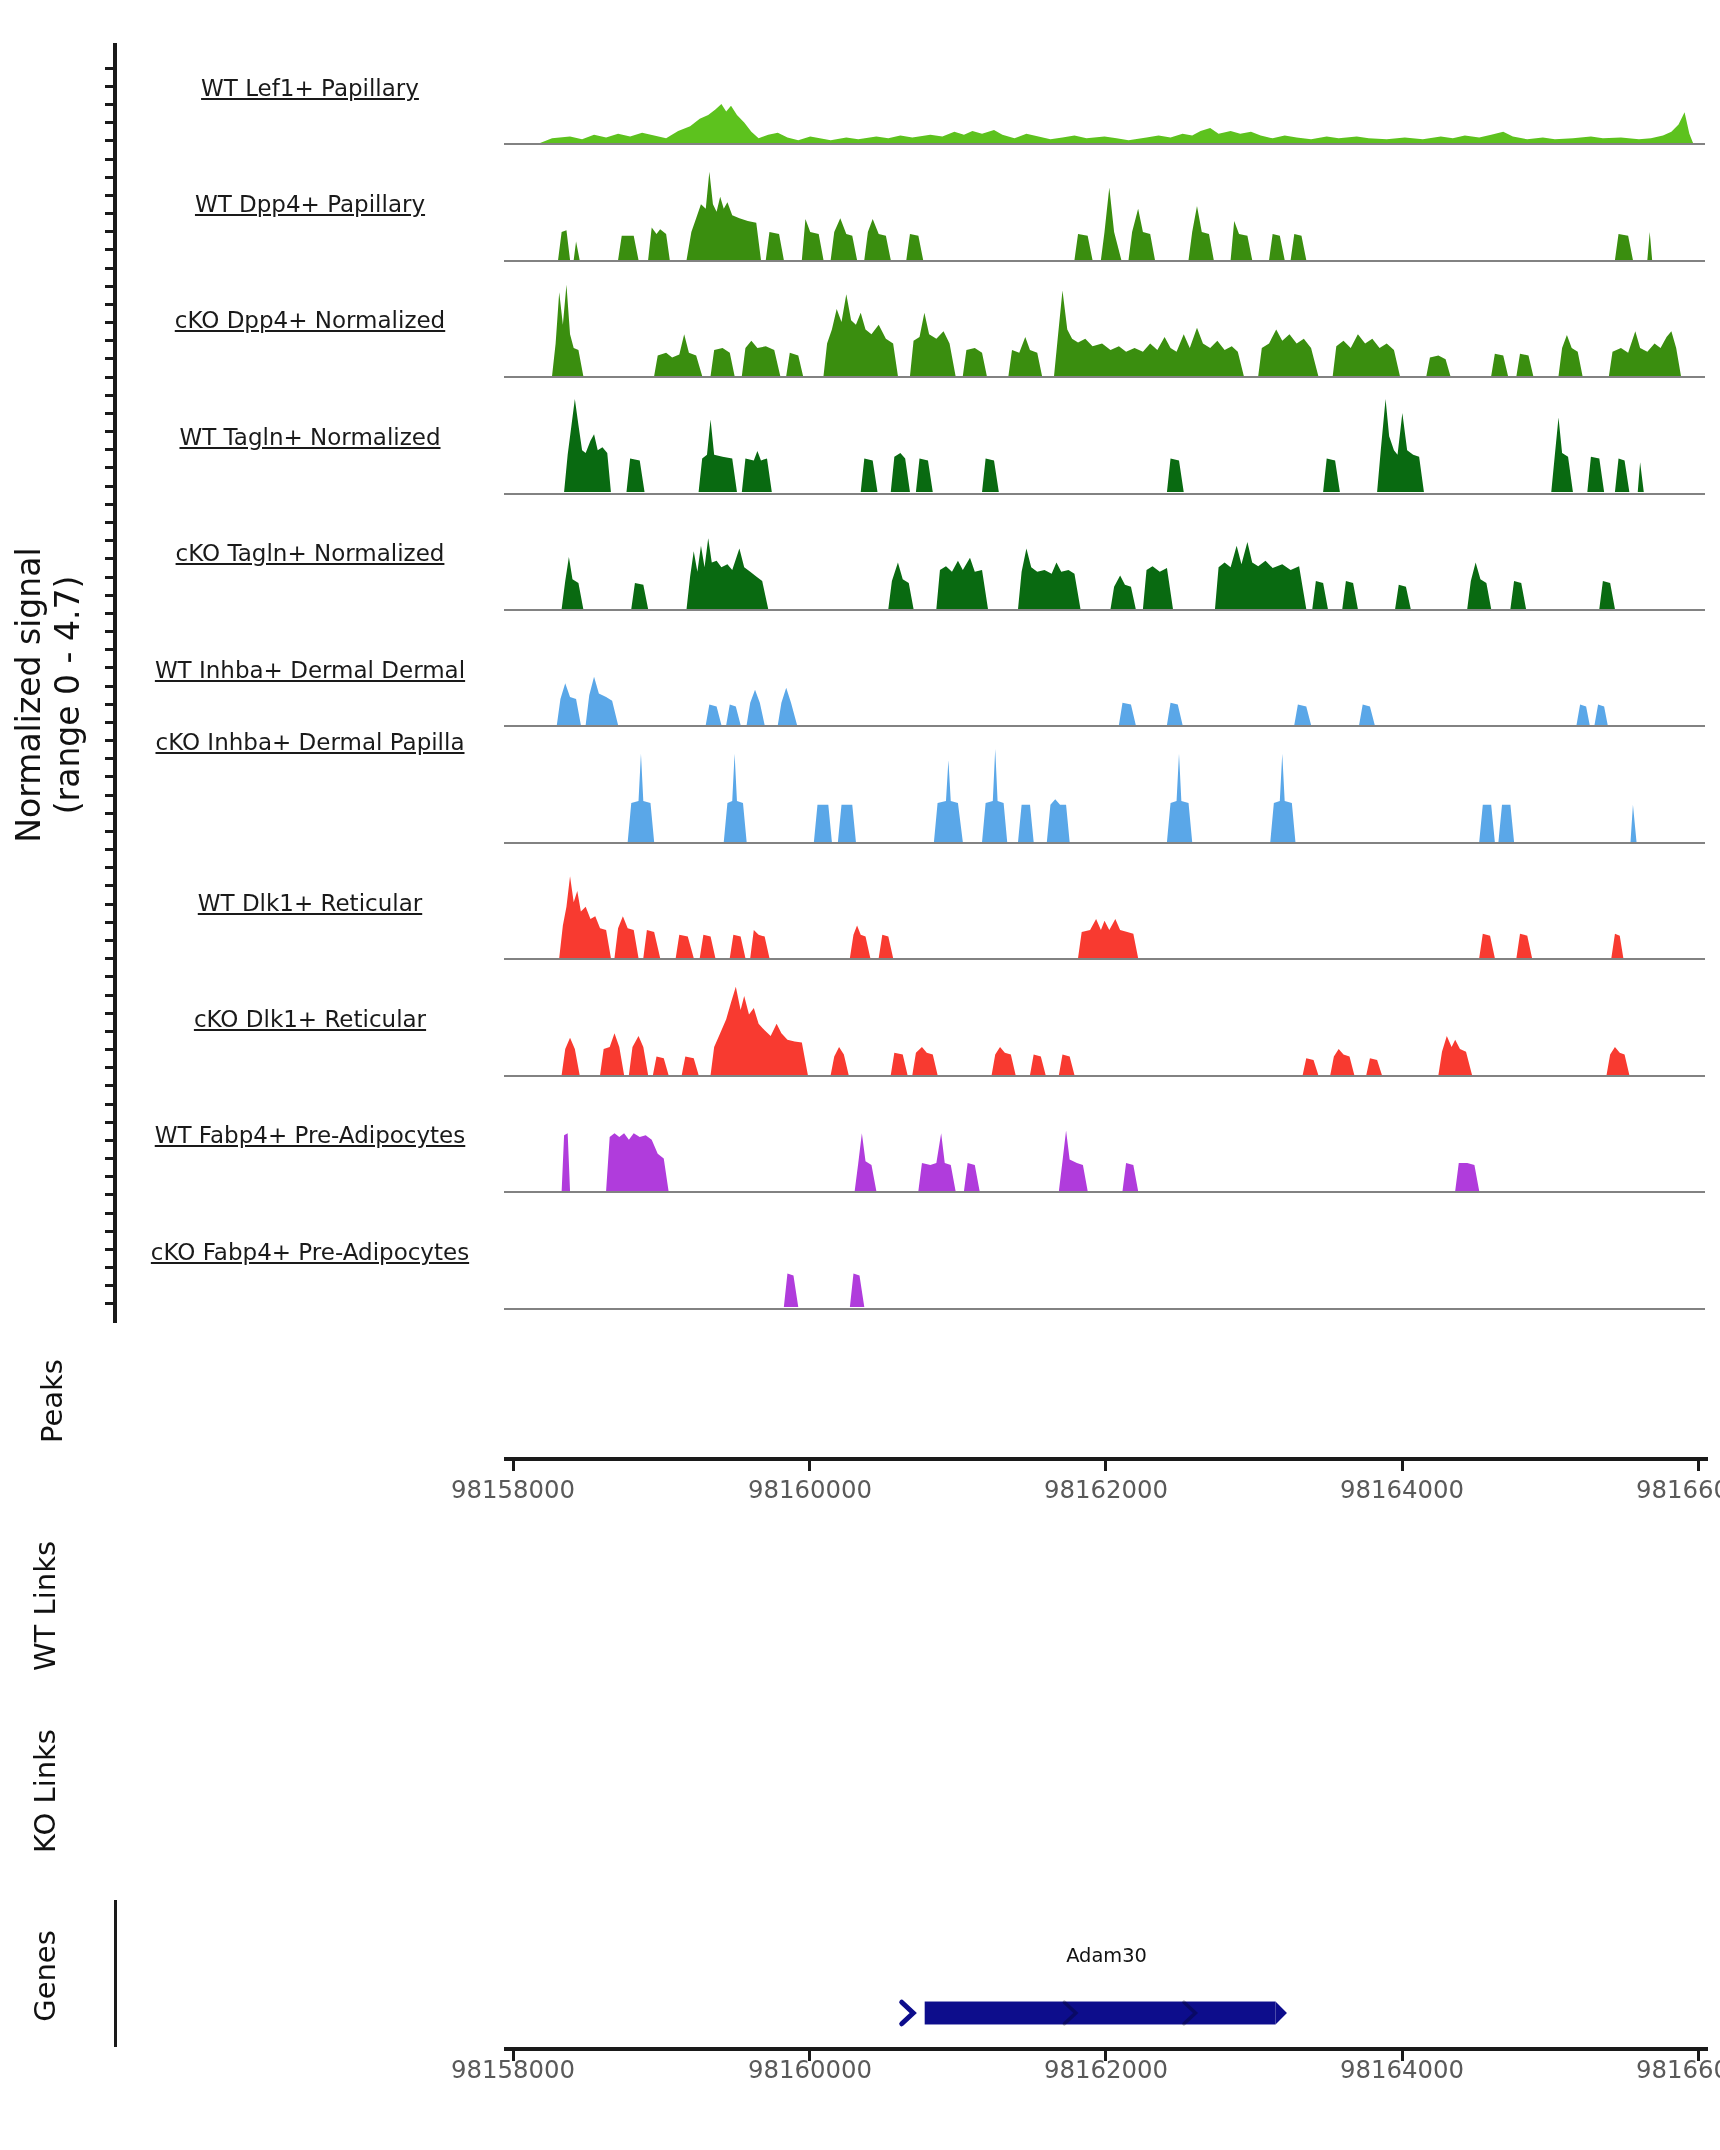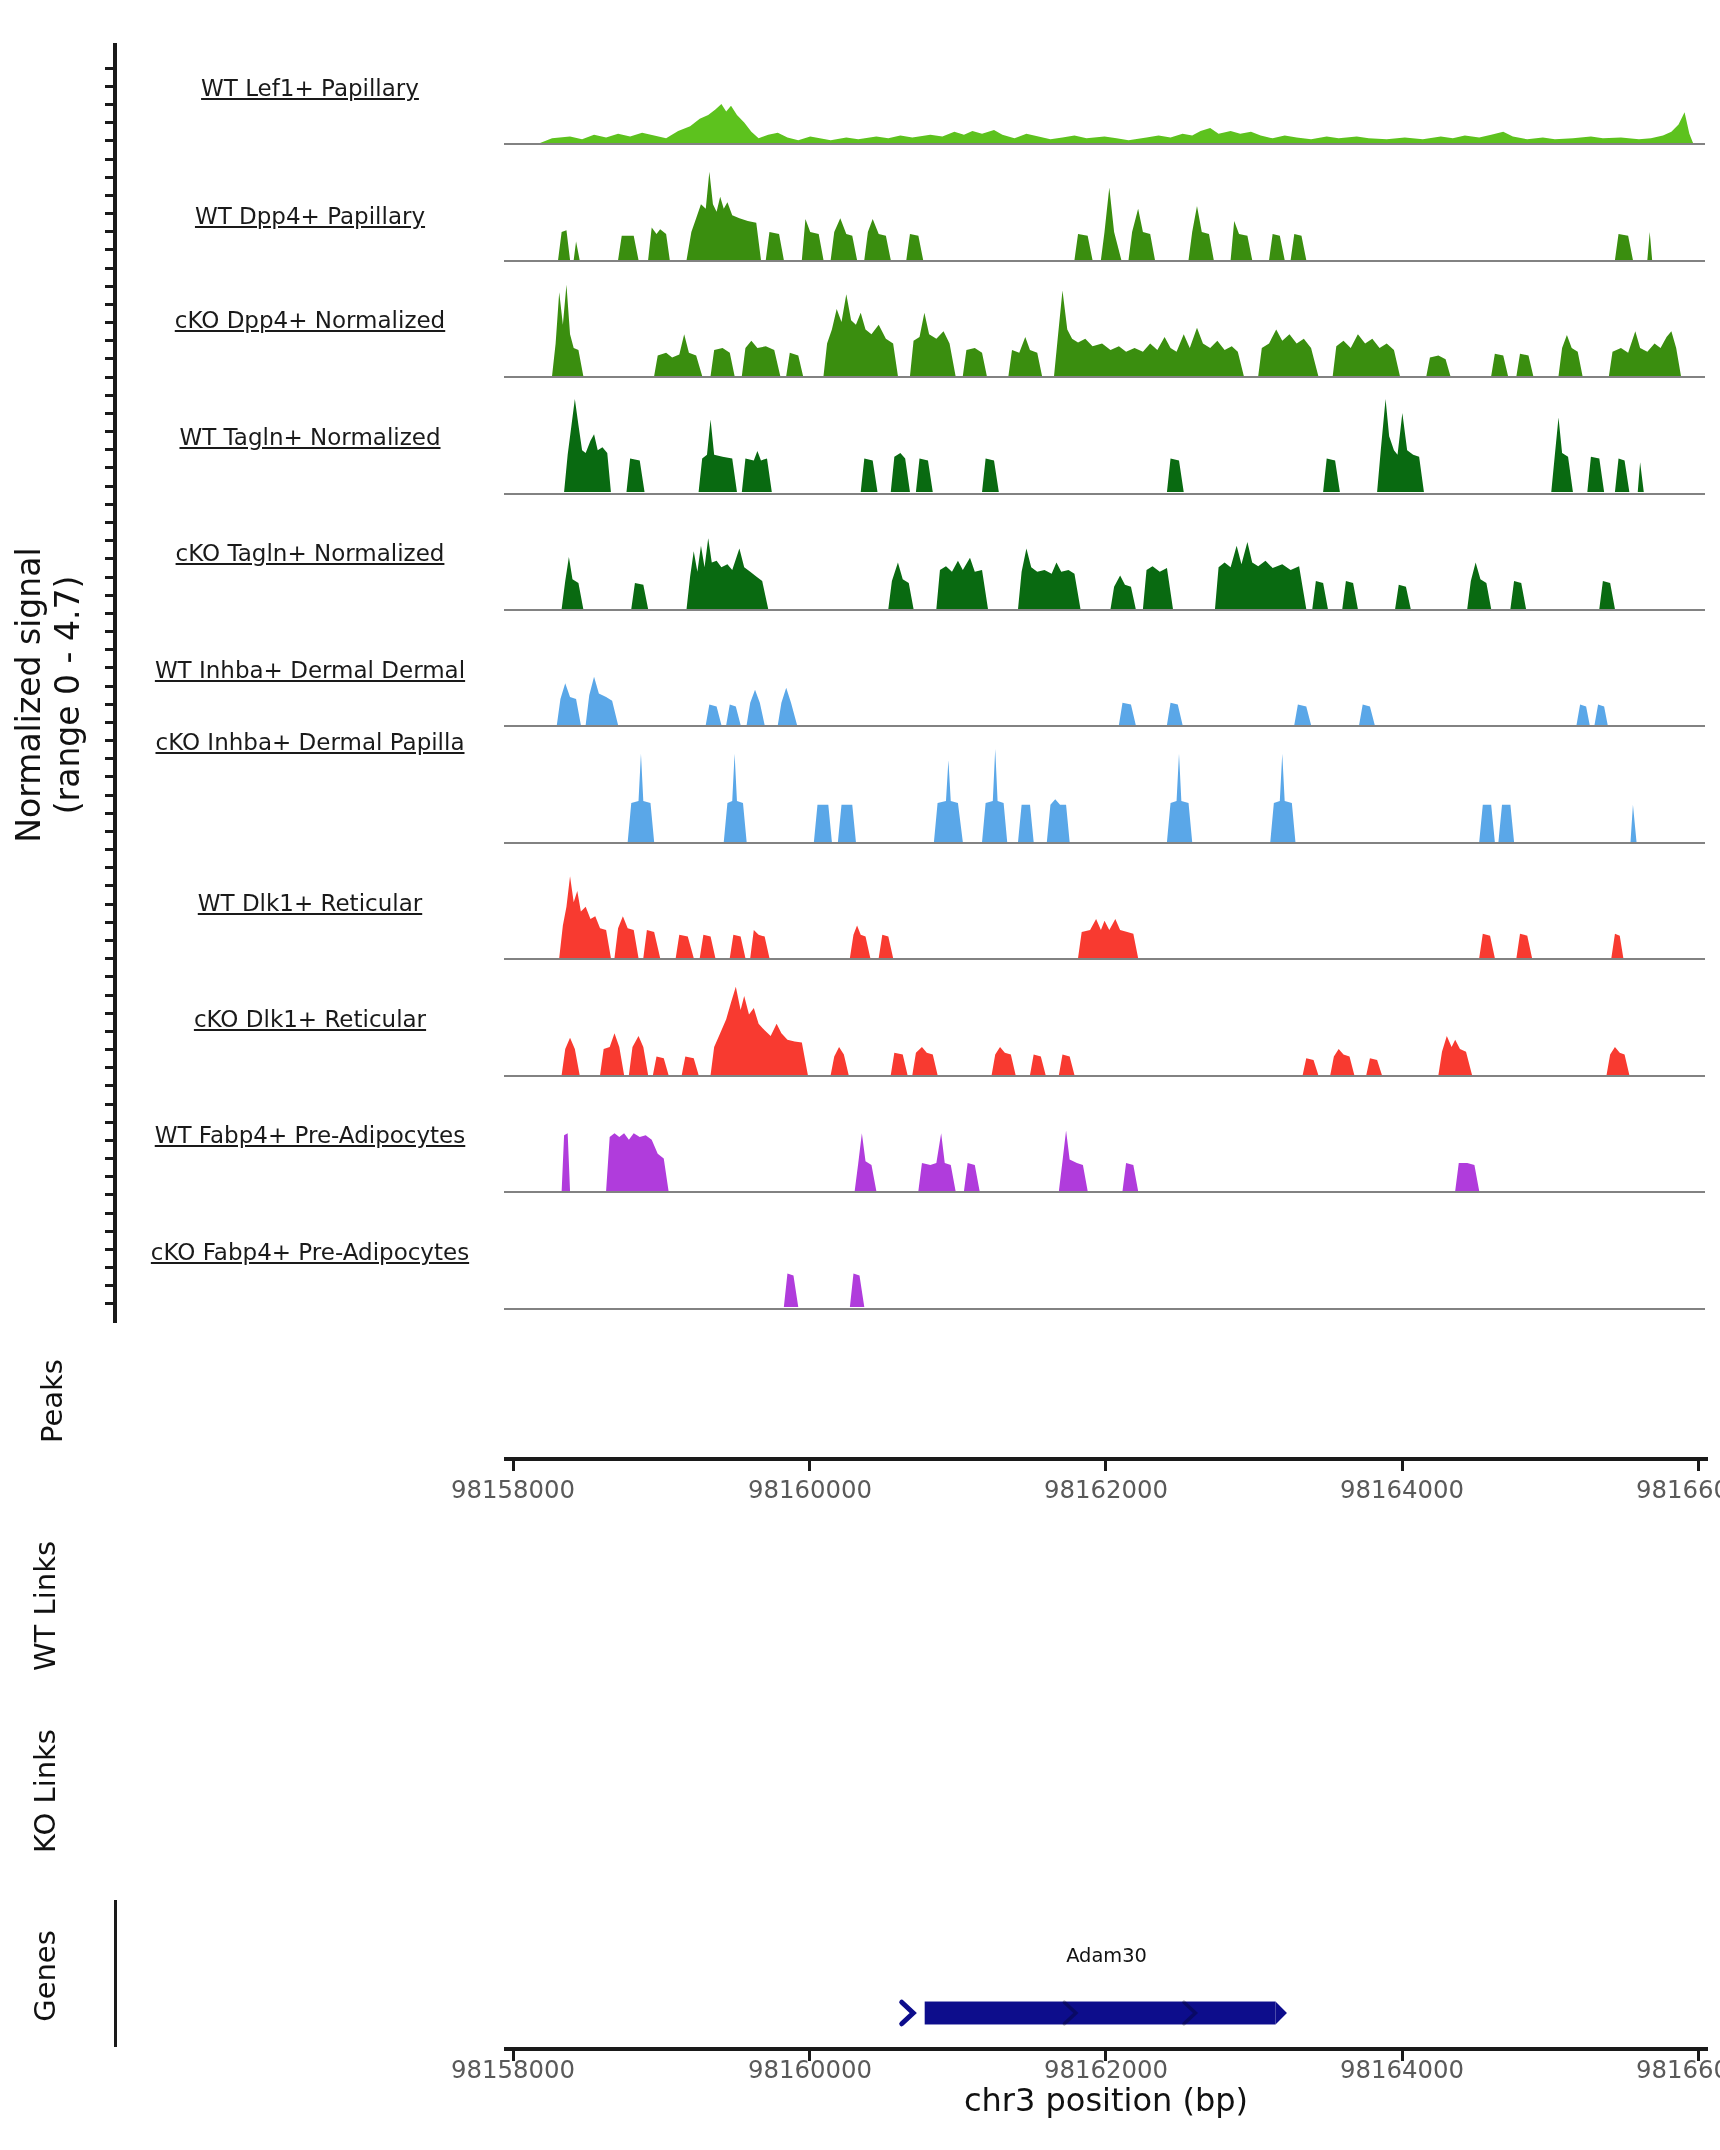--- a/index.html
+++ b/index.html
@@ -107,21 +107,21 @@
     <div>Normalized signal</div>
     <div>(range 0 - 4.7)</div>
   </div>
 
   <div id="tracks">
       <div class="track-label" style="top: 75px;">WT Lef1+ Papillary</div>
       <svg class="track-svg" viewBox="0 0 1675 130" preserveAspectRatio="none" style="top: 50px;">
         <polygon points="50.3,130.0 67.0,123.5 92.1,120.9 108.9,124.8 125.6,118.3 142.4,122.2 159.1,117.0 175.9,120.9 192.6,115.7 209.4,119.6 226.1,123.5 242.9,113.1 259.6,106.6 273.0,96.2 284.8,91.0 294.8,83.2 303.2,75.4 309.9,85.8 316.6,78.0 324.9,91.0 335.0,101.4 345.0,114.4 355.1,123.5 368.5,118.3 381.9,115.7 395.3,122.2 410.4,126.1 427.1,120.9 440.5,123.5 455.6,126.1 477.4,122.2 494.1,124.8 519.3,120.9 536.0,123.5 552.8,119.6 569.5,122.2 594.6,118.3 611.4,120.9 628.1,114.4 641.5,118.3 653.3,113.1 666.7,117.0 683.4,111.8 695.1,118.3 711.9,123.5 728.6,117.0 745.4,120.9 762.1,124.8 778.9,122.2 795.6,119.6 812.4,123.5 837.5,120.9 854.3,123.5 871.0,126.1 896.1,122.2 912.9,119.6 929.6,122.2 946.4,117.0 959.8,119.6 971.5,113.1 984.9,109.2 996.6,117.0 1013.4,113.1 1026.8,117.0 1041.8,114.4 1055.3,119.6 1072.0,123.5 1088.8,119.6 1105.5,122.2 1125.6,124.8 1147.4,120.9 1164.1,123.5 1189.3,120.9 1206.0,123.5 1231.1,124.8 1256.3,122.2 1281.4,124.8 1306.5,120.9 1323.3,123.5 1340.0,119.6 1360.1,122.2 1376.8,118.3 1393.6,114.4 1407.0,120.9 1427.1,124.8 1448.9,122.2 1465.6,124.8 1490.8,123.5 1515.9,120.9 1532.6,123.5 1557.8,122.2 1582.9,124.8 1599.6,123.5 1616.4,119.6 1628.1,114.4 1638.1,104.0 1646.5,87.1 1653.2,117.0 1658.3,130.0" fill="#5dc21e"></polygon>
       </svg>
       <div class="baseline" style="top: 143px;"></div>
-      <div class="track-label" style="top: 203px;">WT Dpp4+ Papillary</div>
+      <div class="track-label" style="top: 191px;">WT Dpp4+ Papillary</div>
       <svg class="track-svg" viewBox="0 0 1675 130" preserveAspectRatio="none" style="top: 167px;">
         <polygon points="75.4,130.0 80.4,91.0 87.1,88.4 92.1,130.0 97.2,130.0 100.5,104.0 105.5,130.0 159.1,130.0 164.2,96.2 180.9,96.2 187.6,130.0 201.0,130.0 206.0,84.5 212.7,93.6 217.8,87.1 226.1,93.6 231.2,130.0 254.6,130.0 261.3,91.0 268.0,71.5 274.7,52.0 281.4,58.5 286.4,6.5 291.4,52.0 296.5,62.4 301.5,41.6 306.5,58.5 311.6,49.4 318.3,67.6 328.3,71.5 340.0,75.4 351.8,78.0 358.4,130.0 365.1,130.0 370.2,91.0 383.6,93.6 390.3,130.0 415.4,130.0 420.4,72.8 427.1,91.0 438.9,93.6 445.6,130.0 455.6,130.0 460.6,91.0 469.0,71.5 477.4,93.6 485.7,96.2 492.4,130.0 502.5,130.0 507.5,91.0 514.2,72.8 522.6,93.6 532.6,96.2 539.4,130.0 561.1,130.0 566.2,93.6 577.9,96.2 584.6,130.0 795.6,130.0 800.6,93.6 814.0,96.2 820.8,130.0 832.5,130.0 837.5,91.0 844.2,28.6 850.9,91.0 861.0,130.0 871.0,130.0 876.0,91.0 884.4,58.5 891.1,91.0 901.2,93.6 907.9,130.0 954.7,130.0 959.8,91.0 966.5,54.6 973.2,91.0 983.2,93.6 989.9,130.0 1013.4,130.0 1018.4,75.4 1025.1,93.6 1036.8,96.2 1043.5,130.0 1067.0,130.0 1072.0,93.6 1082.0,96.2 1088.8,130.0 1097.1,130.0 1102.2,93.6 1112.2,96.2 1118.9,130.0 1549.4,130.0 1554.4,93.6 1567.8,96.2 1574.5,130.0 1594.6,130.0 1597.9,91.0 1601.3,130.0" fill="#3a8e0f"></polygon>
       </svg>
       <div class="baseline" style="top: 260px;"></div>
       <div class="track-label" style="top: 307px;">cKO Dpp4+ Normalized</div>
       <svg class="track-svg" viewBox="0 0 1675 130" preserveAspectRatio="none" style="top: 283px;">
         <polygon points="67.0,130.0 72.0,84.5 77.0,13.0 82.1,58.5 87.1,2.6 92.1,71.5 97.2,91.0 103.8,93.6 110.6,130.0 209.4,130.0 214.4,101.4 226.1,97.5 234.5,104.0 244.5,100.1 251.3,71.5 257.9,97.5 268.0,101.4 276.4,130.0 288.1,130.0 293.1,93.6 304.8,91.0 314.9,97.5 321.6,130.0 331.7,130.0 336.7,91.0 345.0,80.6 353.4,91.0 365.1,88.4 376.9,93.6 385.3,130.0 393.6,130.0 398.6,97.5 410.4,101.4 417.1,130.0 445.6,130.0 450.6,84.5 457.3,65.0 464.0,36.4 470.7,54.6 477.4,15.6 484.1,52.0 490.8,58.5 497.5,41.6 504.2,65.0 512.5,71.5 522.6,58.5 532.6,78.0 542.7,84.5 549.4,130.0 566.2,130.0 571.2,80.6 579.5,75.4 586.3,41.6 592.9,71.5 603.0,78.0 613.0,67.6 621.4,84.5 629.8,130.0 639.9,130.0 644.9,93.6 656.6,91.0 666.7,97.5 673.4,130.0 703.5,130.0 708.5,93.6 718.6,97.5 727.0,75.4 733.6,93.6 743.7,97.5 750.4,130.0 767.1,130.0 772.2,78.0 778.9,10.4 785.6,65.0 792.3,78.0 800.6,83.2 810.7,78.0 820.8,88.4 834.1,84.5 845.9,93.6 857.6,88.4 867.6,96.2 879.4,91.0 891.1,96.2 901.2,84.5 911.2,93.6 921.3,75.4 929.6,91.0 938.0,96.2 948.0,71.5 956.4,91.0 966.5,62.4 974.8,84.5 984.9,91.0 994.9,80.6 1005.0,93.6 1015.0,88.4 1023.4,96.2 1031.8,130.0 1051.9,130.0 1056.9,91.0 1067.0,84.5 1077.0,65.0 1085.4,80.6 1095.5,71.5 1105.5,84.5 1115.5,78.0 1125.6,91.0 1135.7,130.0 1155.8,130.0 1160.8,88.4 1170.8,80.6 1180.9,91.0 1190.9,71.5 1201.0,84.5 1211.0,78.0 1221.1,91.0 1231.1,84.5 1241.2,93.6 1249.5,130.0 1286.4,130.0 1291.4,104.0 1303.2,101.4 1313.2,106.6 1319.9,130.0 1376.8,130.0 1381.9,98.8 1393.6,101.4 1400.3,130.0 1412.0,130.0 1417.0,98.8 1428.8,101.4 1435.5,130.0 1470.7,130.0 1475.7,91.0 1482.4,72.8 1489.1,91.0 1497.5,96.2 1504.2,130.0 1541.0,130.0 1546.0,96.2 1557.8,91.0 1567.8,97.5 1577.8,67.6 1584.5,91.0 1594.6,96.2 1604.6,84.5 1613.0,91.0 1621.4,75.4 1628.1,67.6 1634.8,91.0 1641.5,130.0" fill="#3a8e0f"></polygon>
       </svg>
       <div class="baseline" style="top: 376px;"></div>
       <div class="track-label" style="top: 424px;">WT Tagln+ Normalized</div>
@@ -201,16 +201,15 @@
       <div class="axis-ticklabel" style="left: 427px; top: 2055px;">98158000</div>
       <div class="axis-tick" style="left: 808px; top: 2051px;"></div>
       <div class="axis-ticklabel" style="left: 724px; top: 2055px;">98160000</div>
       <div class="axis-tick" style="left: 1104px; top: 2051px;"></div>
       <div class="axis-ticklabel" style="left: 1020px; top: 2055px;">98162000</div>
       <div class="axis-tick" style="left: 1401px; top: 2051px;"></div>
       <div class="axis-ticklabel" style="left: 1316px; top: 2055px;">98164000</div>
       <div class="axis-tick" style="left: 1697px; top: 2051px;"></div>
       <div class="axis-ticklabel" style="left: 1612px; top: 2055px;">98166000</div>
     </div>
-  <div class="xlabel">chr3 position (bp)</div>
 
 </div>
 
 
 </body></html>

